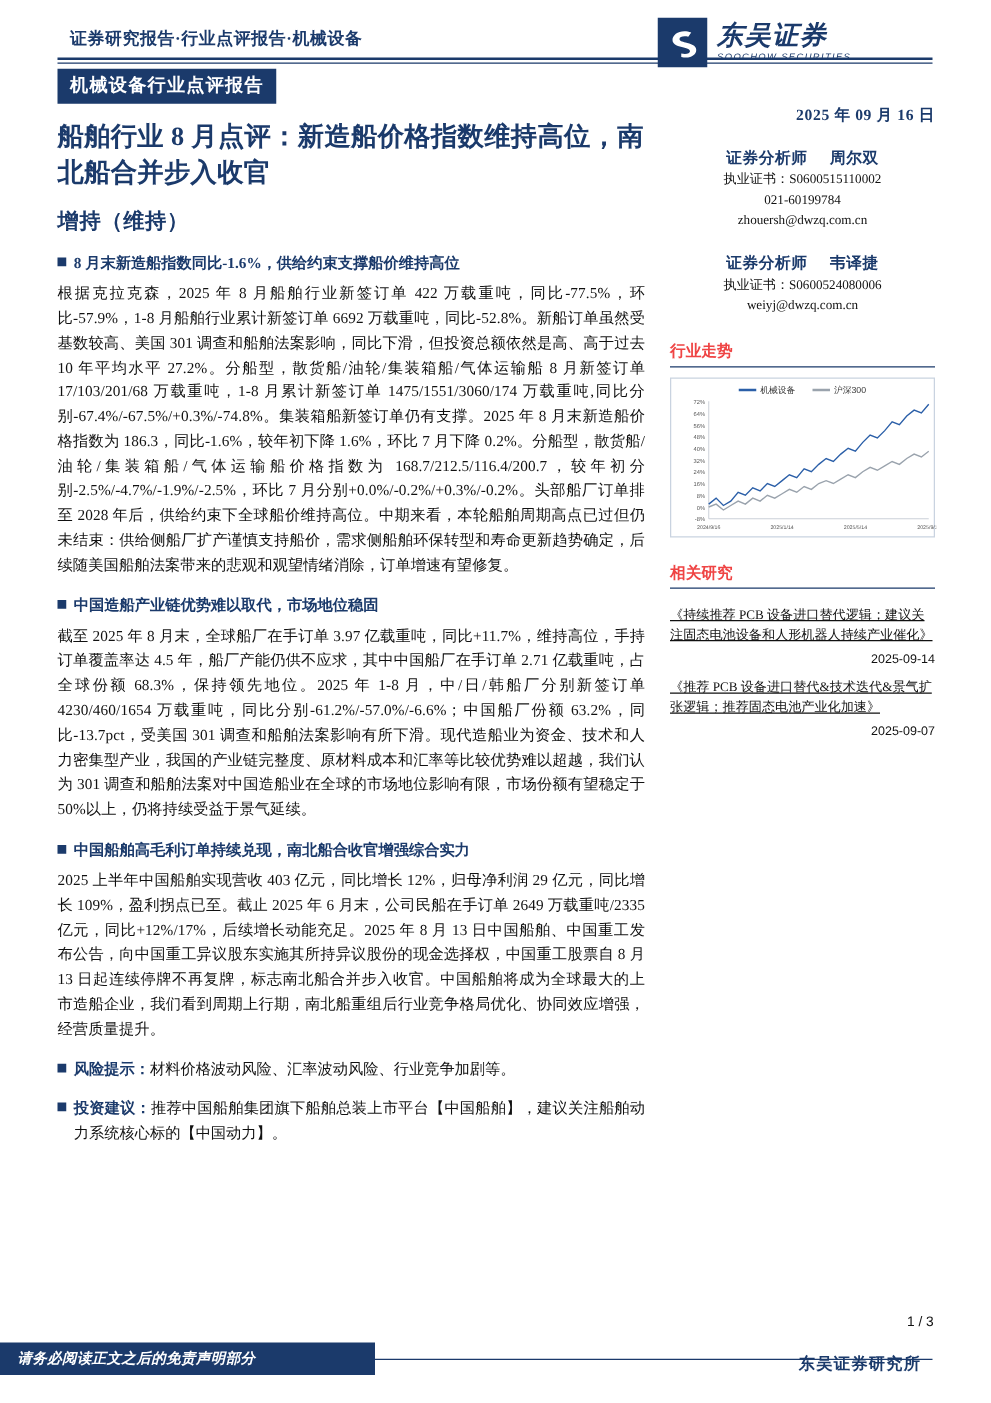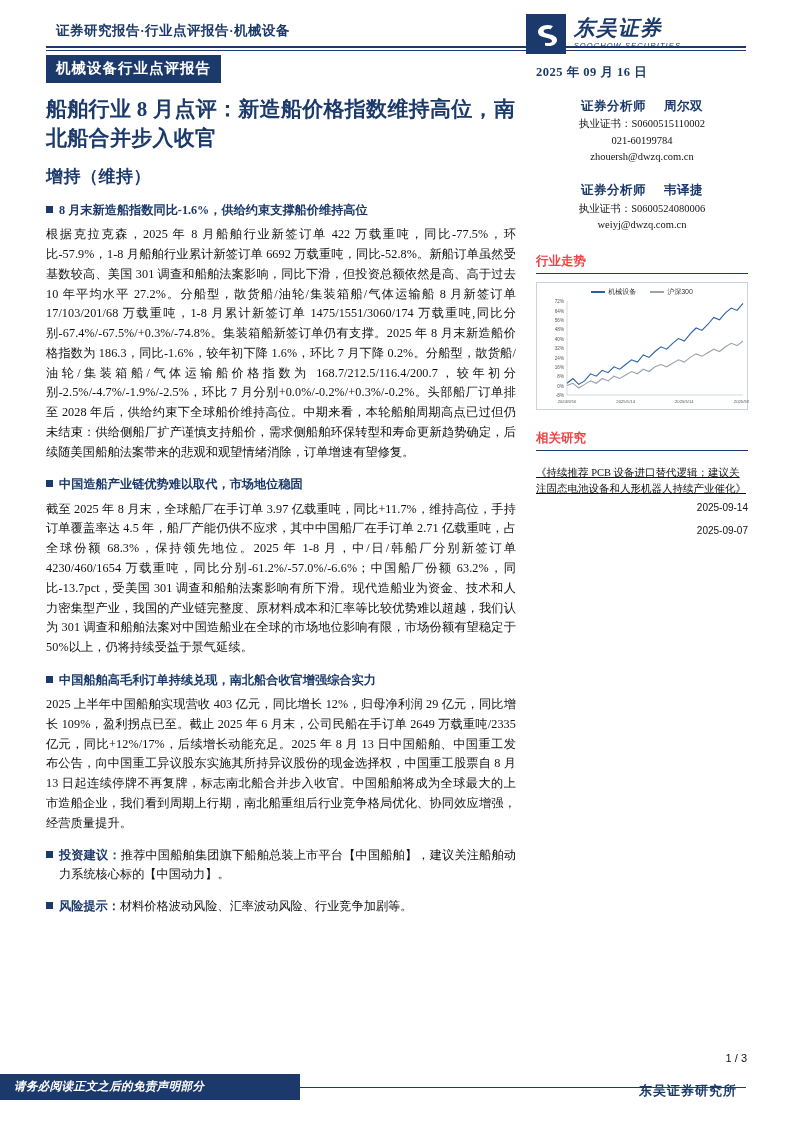--- a/index.html
+++ b/index.html
@@ -144,25 +144,25 @@
   .sub-item .txt { flex: 1 1 auto; }
   .sub-item .lbl { font-weight: bold; color: #1b3a6b; }
 
   
   .right-col {
     position: absolute;
     left: 536px; top: 60px;
     width: 212px;
   }
   .r-date {
-    text-align: left;
+    text-align: right;
     font-size: 12.5px;
     font-weight: bold;
     color: #1b3a6b;
-    margin-top: 4px;
+    margin-top: 24px;
     letter-spacing: 0.5px;
   }
   .analyst-block {
     margin-top: 16px;
     text-align: center;
     font-size: 11px;
     line-height: 1.55;
     color: #111;
   }
   .analyst-name {
@@ -309,27 +309,27 @@
     
     <div class="bullet-head">
       <span class="sq"></span>
       <span>中国船舶高毛利订单持续兑现，南北船合收官增强综合实力</span>
     </div>
     <div class="body-p">2025 上半年中国船舶实现营收 403 亿元，同比增长 12%，归母净利润 29 亿元，同比增长 109%，盈利拐点已至。截止 2025 年 6 月末，公司民船在手订单 2649 万载重吨/2335 亿元，同比+12%/17%，后续增长动能充足。2025 年 8 月 13 日中国船舶、中国重工发布公告，向中国重工异议股东实施其所持异议股份的现金选择权，中国重工股票自 8 月 13 日起连续停牌不再复牌，标志南北船合并步入收官。中国船舶将成为全球最大的上市造船企业，我们看到周期上行期，南北船重组后行业竞争格局优化、协同效应增强，经营质量提升。</div>
 
     
     <div class="sub-item">
       <span class="sq"></span>
-      <span class="txt"><span class="lbl">投资建议：</span><span>推荐中国船舶集团旗下船舶总装上市平台【中国船舶】，建议关注船舶动力系统核心标的【中国动力】。</span></span>
+      <span class="txt"><span class="lbl">风险提示：</span><span>材料价格波动风险、汇率波动风险、行业竞争加剧等。</span></span>
     </div>
 
     
     <div class="sub-item">
       <span class="sq"></span>
-      <span class="txt"><span class="lbl">风险提示：</span><span>材料价格波动风险、汇率波动风险、行业竞争加剧等。</span></span>
+      <span class="txt"><span class="lbl">投资建议：</span><span>推荐中国船舶集团旗下船舶总装上市平台【中国船舶】，建议关注船舶动力系统核心标的【中国动力】。</span></span>
     </div>
 
   </div>
 
   <div class="right-col">
 
     <div class="r-date">2025 年 09 月 16 日</div>
 
     <div class="analyst-block">
       <div class="analyst-name">
@@ -378,20 +378,21 @@
           <text x="206" y="120" font-size="4.2" fill="#555" text-anchor="middle" font-family="&quot;Liberation Sans&quot;, sans-serif">2025/9/11</text>
           <polyline points="30.0,100.3 35.9,95.5 41.7,101.4 47.6,97.9 53.5,90.8 59.3,93.2 65.2,87.3 71.1,89.7 76.9,83.8 82.8,86.2 88.7,81.5 94.5,76.8 100.4,79.1 106.3,72.0 112.1,74.4 118.0,68.5 123.9,63.8 129.7,66.2 135.6,60.3 141.5,55.6 147.3,58.0 153.2,50.9 159.1,45.0 164.9,47.4 170.8,41.5 176.7,34.5 182.5,36.8 188.4,29.8 194.3,25.1 200.1,27.4 206.0,20.4" fill="none" stroke="#2b5fa8" stroke-width="1.1"></polyline>
           <polyline points="30.0,102.6 35.9,100.3 41.7,105.0 47.6,101.4 53.5,97.9 59.3,100.3 65.2,95.5 71.1,97.9 76.9,93.2 82.8,95.5 88.7,92.0 94.5,88.5 100.4,90.8 106.3,86.2 112.1,88.5 118.0,83.8 123.9,81.5 129.7,83.8 135.6,80.3 141.5,76.8 147.3,79.1 153.2,74.4 159.1,70.9 164.9,73.2 170.8,69.7 176.7,66.2 182.5,68.5 188.4,63.8 194.3,60.3 200.1,62.6 206.0,58.0" fill="none" stroke="#9aa3ad" stroke-width="1.1"></polyline>
         </svg>
     </div>
 
     <div class="r-sec-title">相关研究</div>
     <div class="research-list">
       <div class="research-item">《持续推荐 PCB 设备进口替代逻辑；建议关注固态电池设备和人形机器人持续产业催化》</div>
       <div class="research-date">2025-09-14</div>
+      <div class="research-item">《推荐 PCB 设备进口替代&amp;技术迭代&amp;景气扩张逻辑；推荐固态电池产业化加速》</div>
       <div class="research-date">2025-09-07</div>
     </div>
 
   </div>
 
   <div class="footer-page">1 / 3</div>
   <div class="footer-rule"></div>
   <div class="footer-band">
     <span>请务必阅读正文之后的免责声明部分</span>
   </div>

